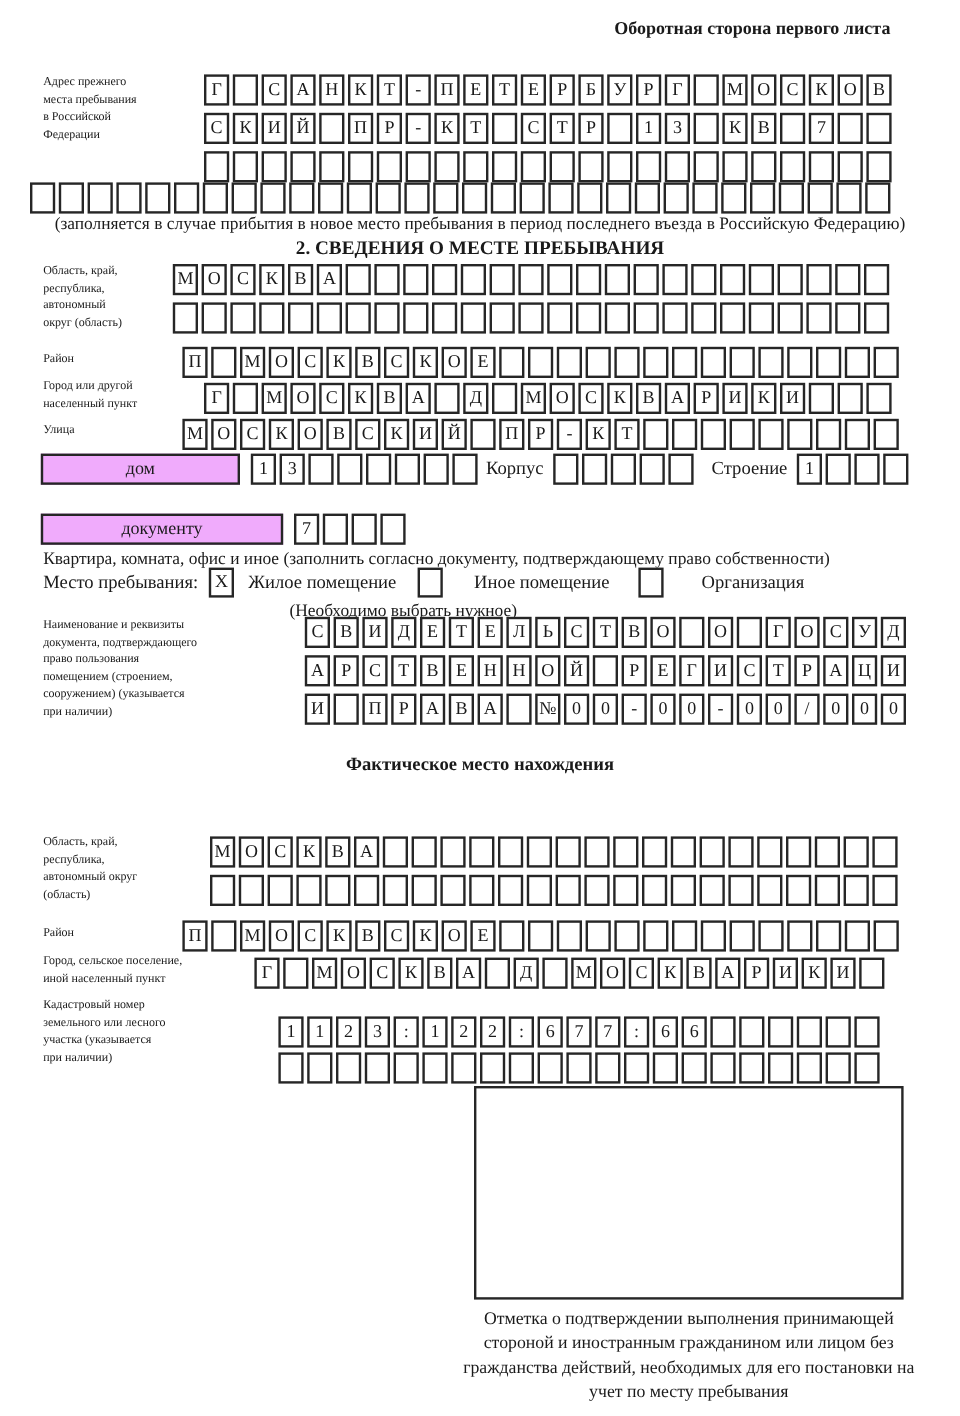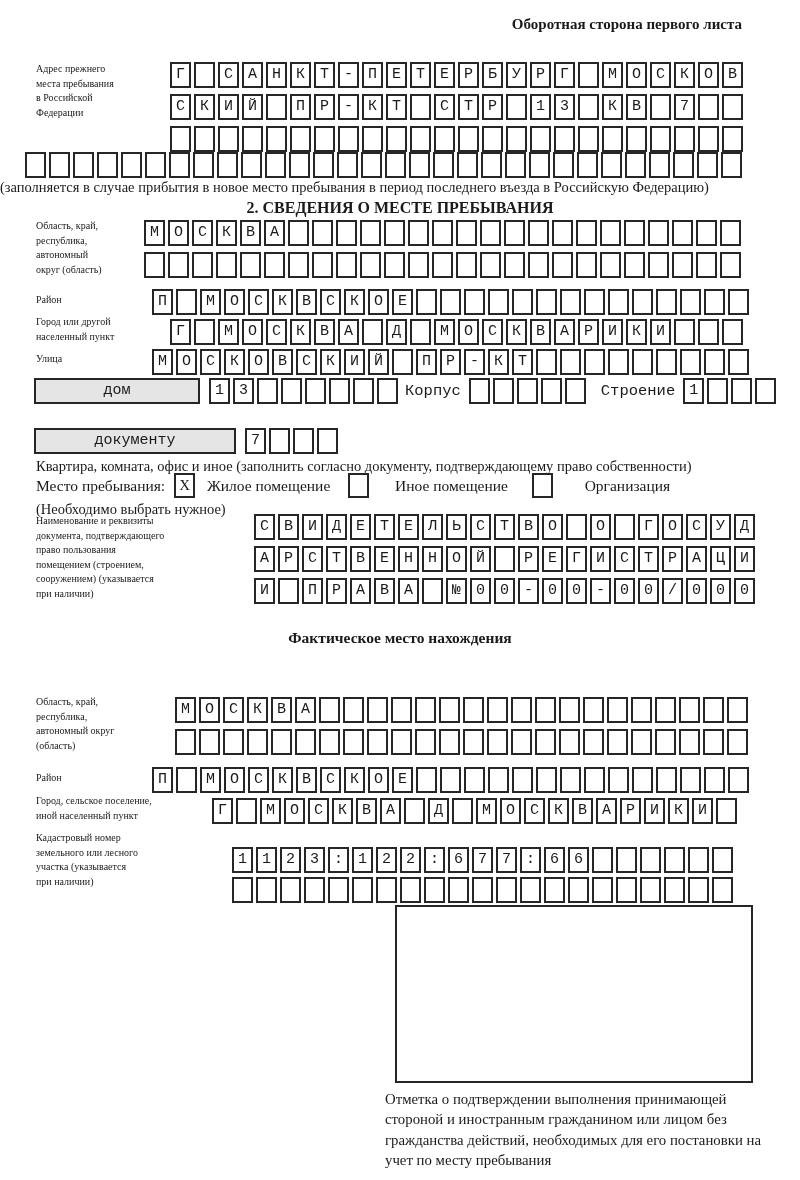--- a/index.html
+++ b/index.html
@@ -3,31 +3,31 @@
 <meta charset="utf-8">
 <style>
   html,body{margin:0;padding:0;background:#fff;}
   .form{
     position:relative;width:800px;height:1180px;background:#fff;
     font-family:"Liberation Serif","DejaVu Serif",serif;color:#1a1a1a;overflow:hidden;
   }
   .abs{position:absolute;}
   .label{font-size:10px;line-height:1.45;white-space:pre-line;}
   .note{font-size:15px;font-weight:bold;}
-  .caption{font-size:14.5px;}
+  .caption{font-size:14.5px;text-align:center;}
   .sec-title{font-size:16px;font-weight:bold;text-align:center;width:800px;left:0;}
-  .boxrow{white-space:nowrap;height:26px;font-family:Liberation Mono, monospace;}
+  .boxrow{white-space:nowrap;height:26px;}
   .cbox{
     display:inline-block;box-sizing:border-box;width:21px;height:26px;
     border:2px solid #262626;margin-right:3px;text-align:center;
     font-size:15px;line-height:22px;vertical-align:top;background:#fff;
   }
   .widebox{
     display:inline-block;box-sizing:border-box;height:26px;border:2px solid #262626;
-    text-align:center;font-size:15px;line-height:22px;vertical-align:top;margin-right:9px;background:#e5e5e5;
+    text-align:center;font-size:15px;line-height:22px;vertical-align:top;margin-right:9px;background:#f0abfc;
   }
   .inline-label{display:inline-block;font-size:15.5px;line-height:26px;vertical-align:top;}
   .checkbox{
     display:inline-block;box-sizing:border-box;width:21px;height:25px;border:2px solid #262626;
     text-align:center;font-size:15px;line-height:21px;vertical-align:top;background:#fff;
   }
   .mesto-row{font-size:15.5px;line-height:25px;white-space:nowrap;}
   .bigbox{box-sizing:border-box;border:2px solid #262626;background:#fff;}
 </style>
 </head>

